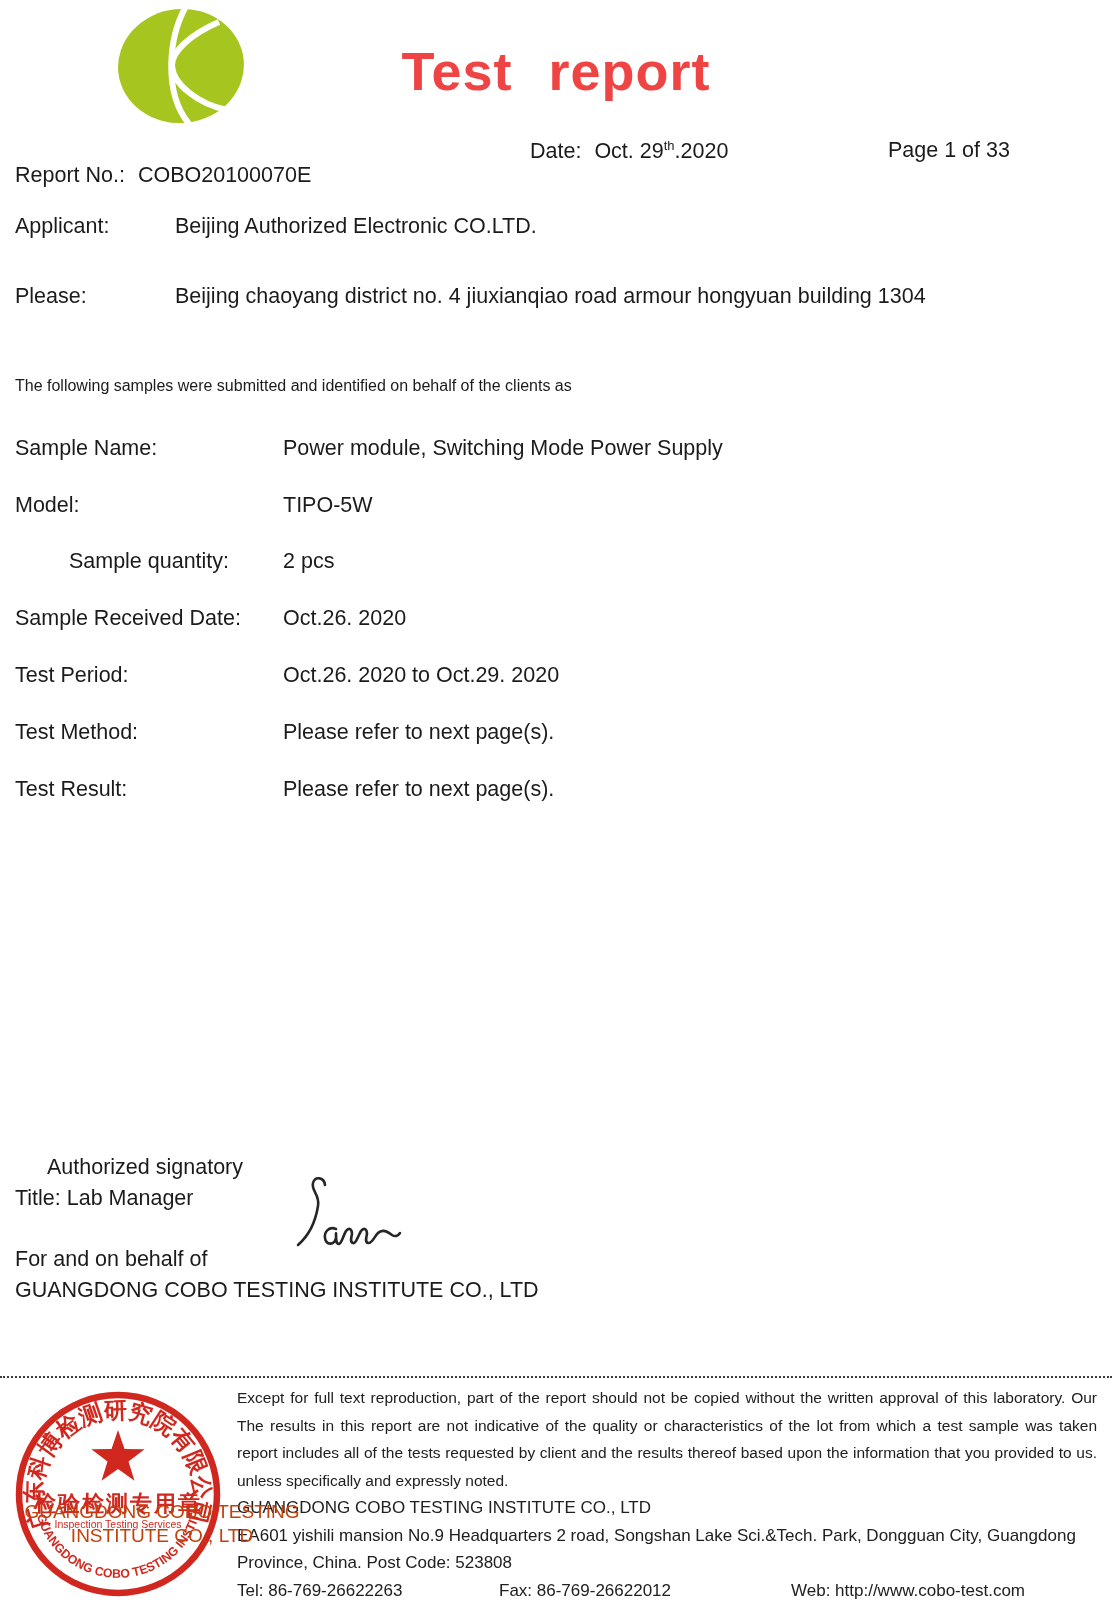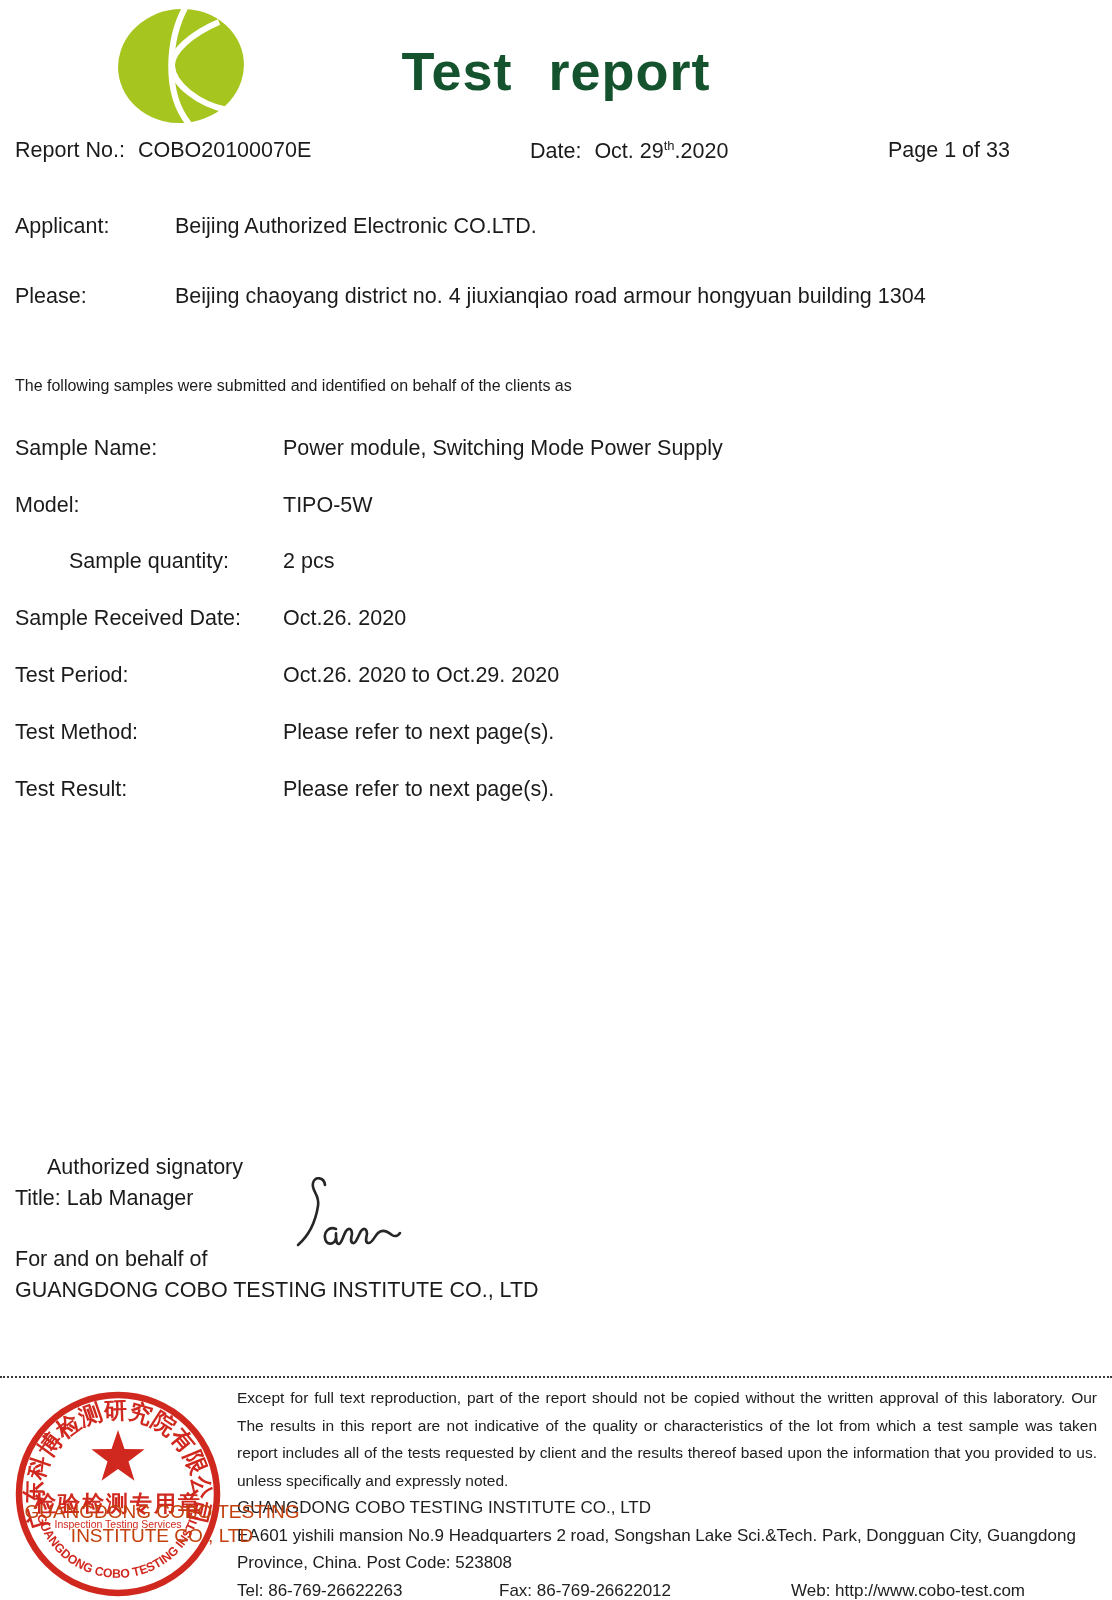--- a/index.html
+++ b/index.html
@@ -6,25 +6,25 @@
   .page {
     position:relative; width:1112px; height:1600px; margin:0 auto;
     background:#ffffff; overflow:hidden;
     font-family:"Liberation Sans","DejaVu Sans",sans-serif;
     color:#1b1b1b;
   }
   .abs { position:absolute; }
   .logo-wrap { left:113px; top:4px; width:136px; height:122px; }
   .title-row {
     left:0; top:40px; width:100%; text-align:center;
-    font-size:54px; font-weight:bold; letter-spacing:1px; color:#14532d;
+    font-size:54px; font-weight:bold; letter-spacing:1px; color:#ef4444;
   }
   .title-row .w2 { margin-left:36px; }
   .meta { top:138px; font-size:21.5px; white-space:nowrap; }
-  .meta-report { left:15px; }
+  .meta-report { left:15px;margin-top:25px; }
   .meta-date   { left:530px; }
   .meta-page   { left:888px; }
   .meta .val { margin-left:13px; }
   .meta sup { font-size:13px; vertical-align:super; }
   .field { font-size:21.5px; white-space:nowrap; }
   .field .lbl { display:inline-block; }
   .party .lbl  { width:160px; }
   .sample .lbl { width:268px; }
   .intro { left:15px; top:377px; font-size:16px; white-space:nowrap; }
   .sig-block { font-size:21.5px; left:15px; white-space:nowrap; }

